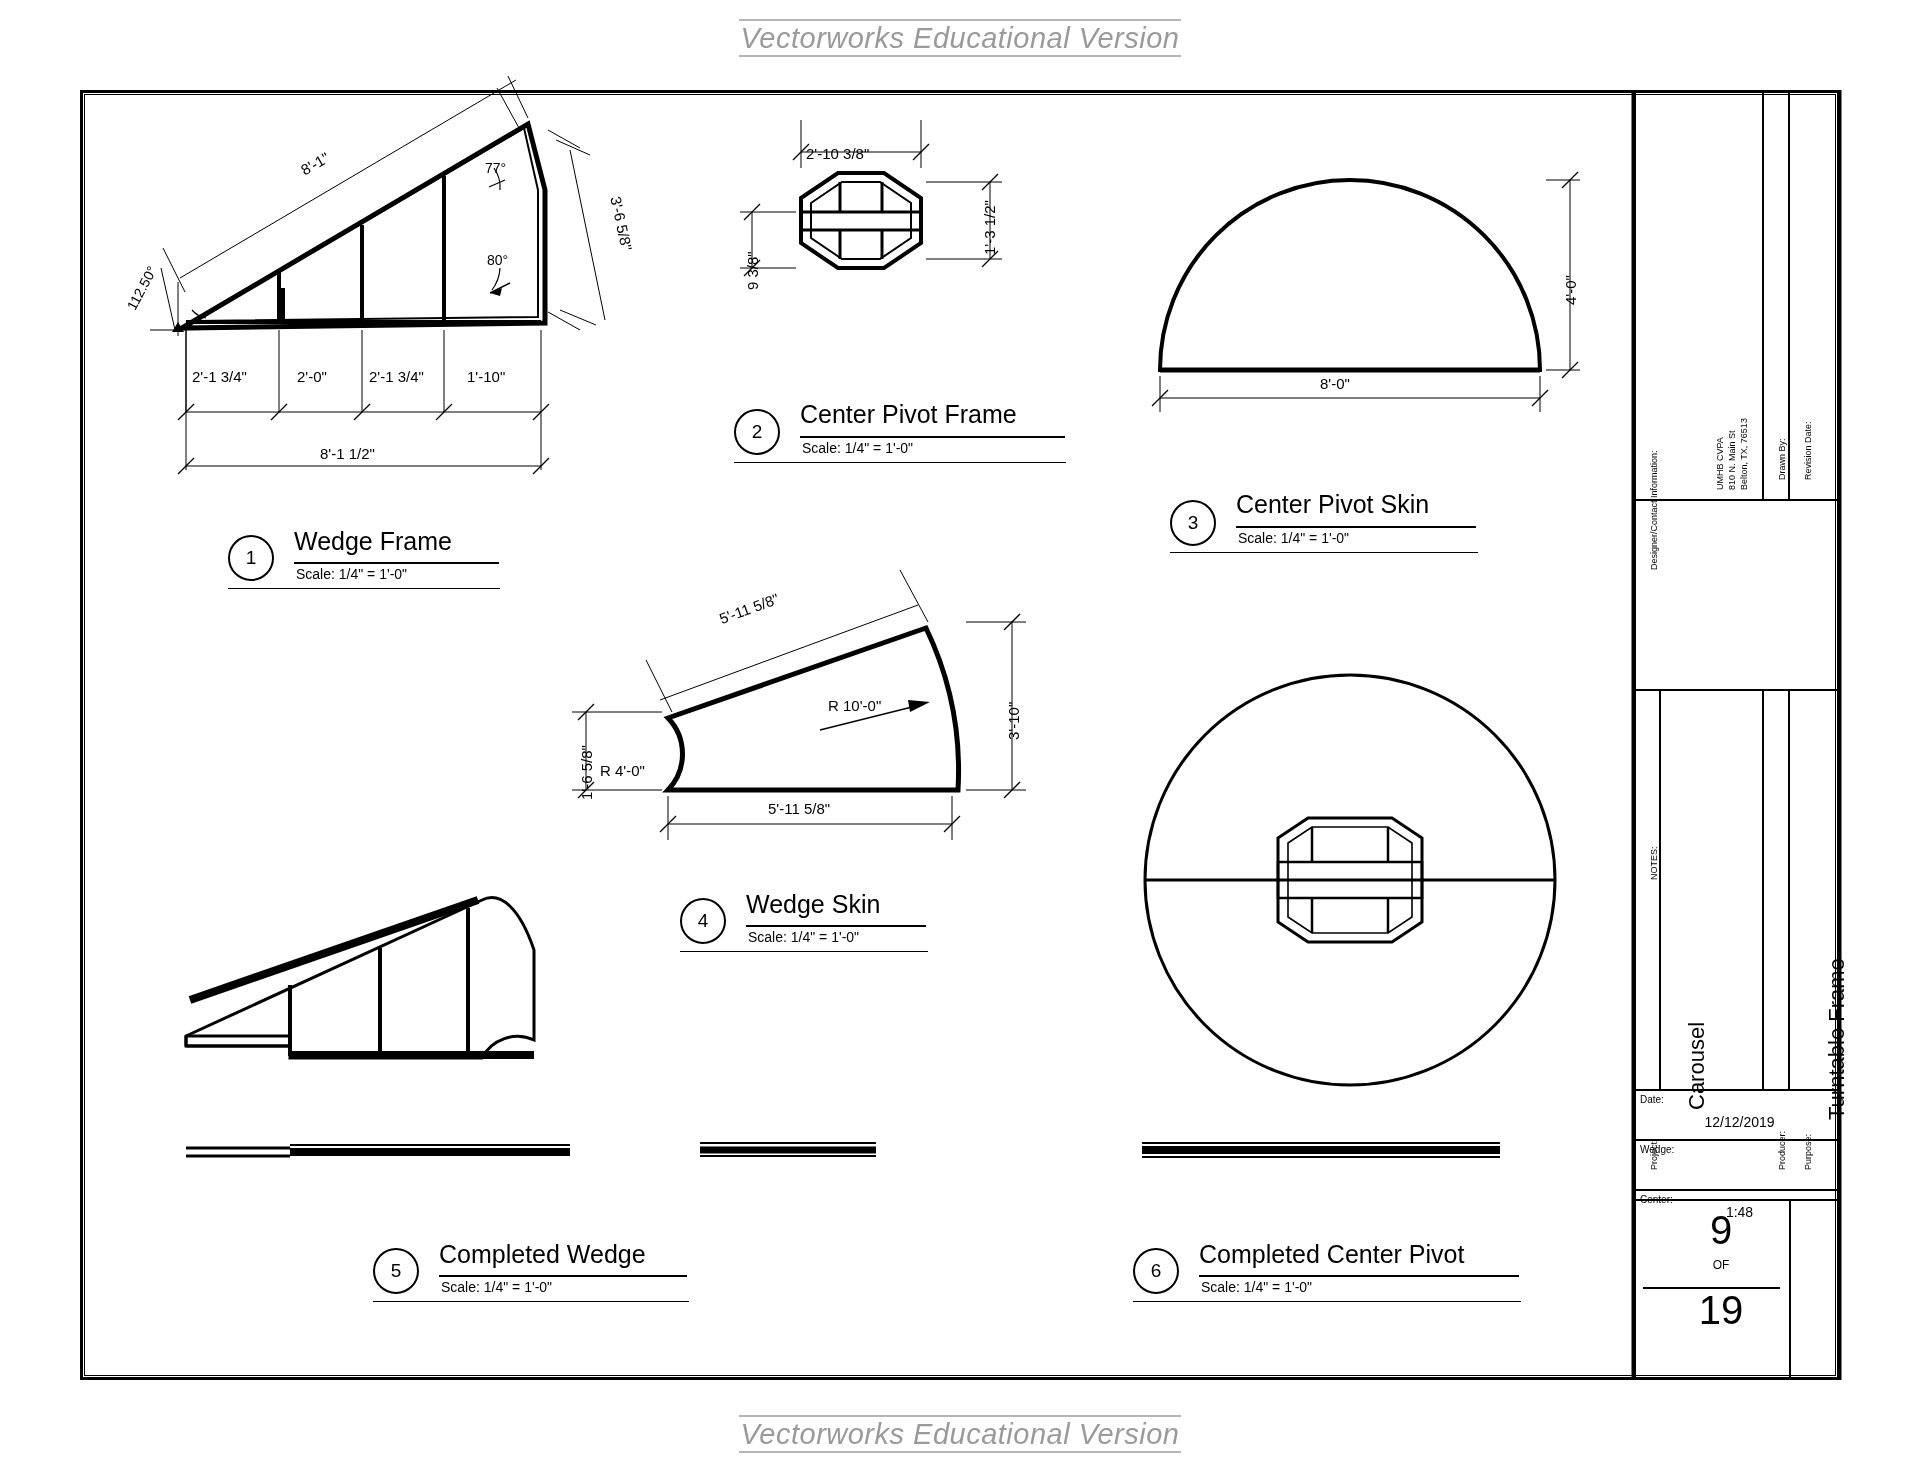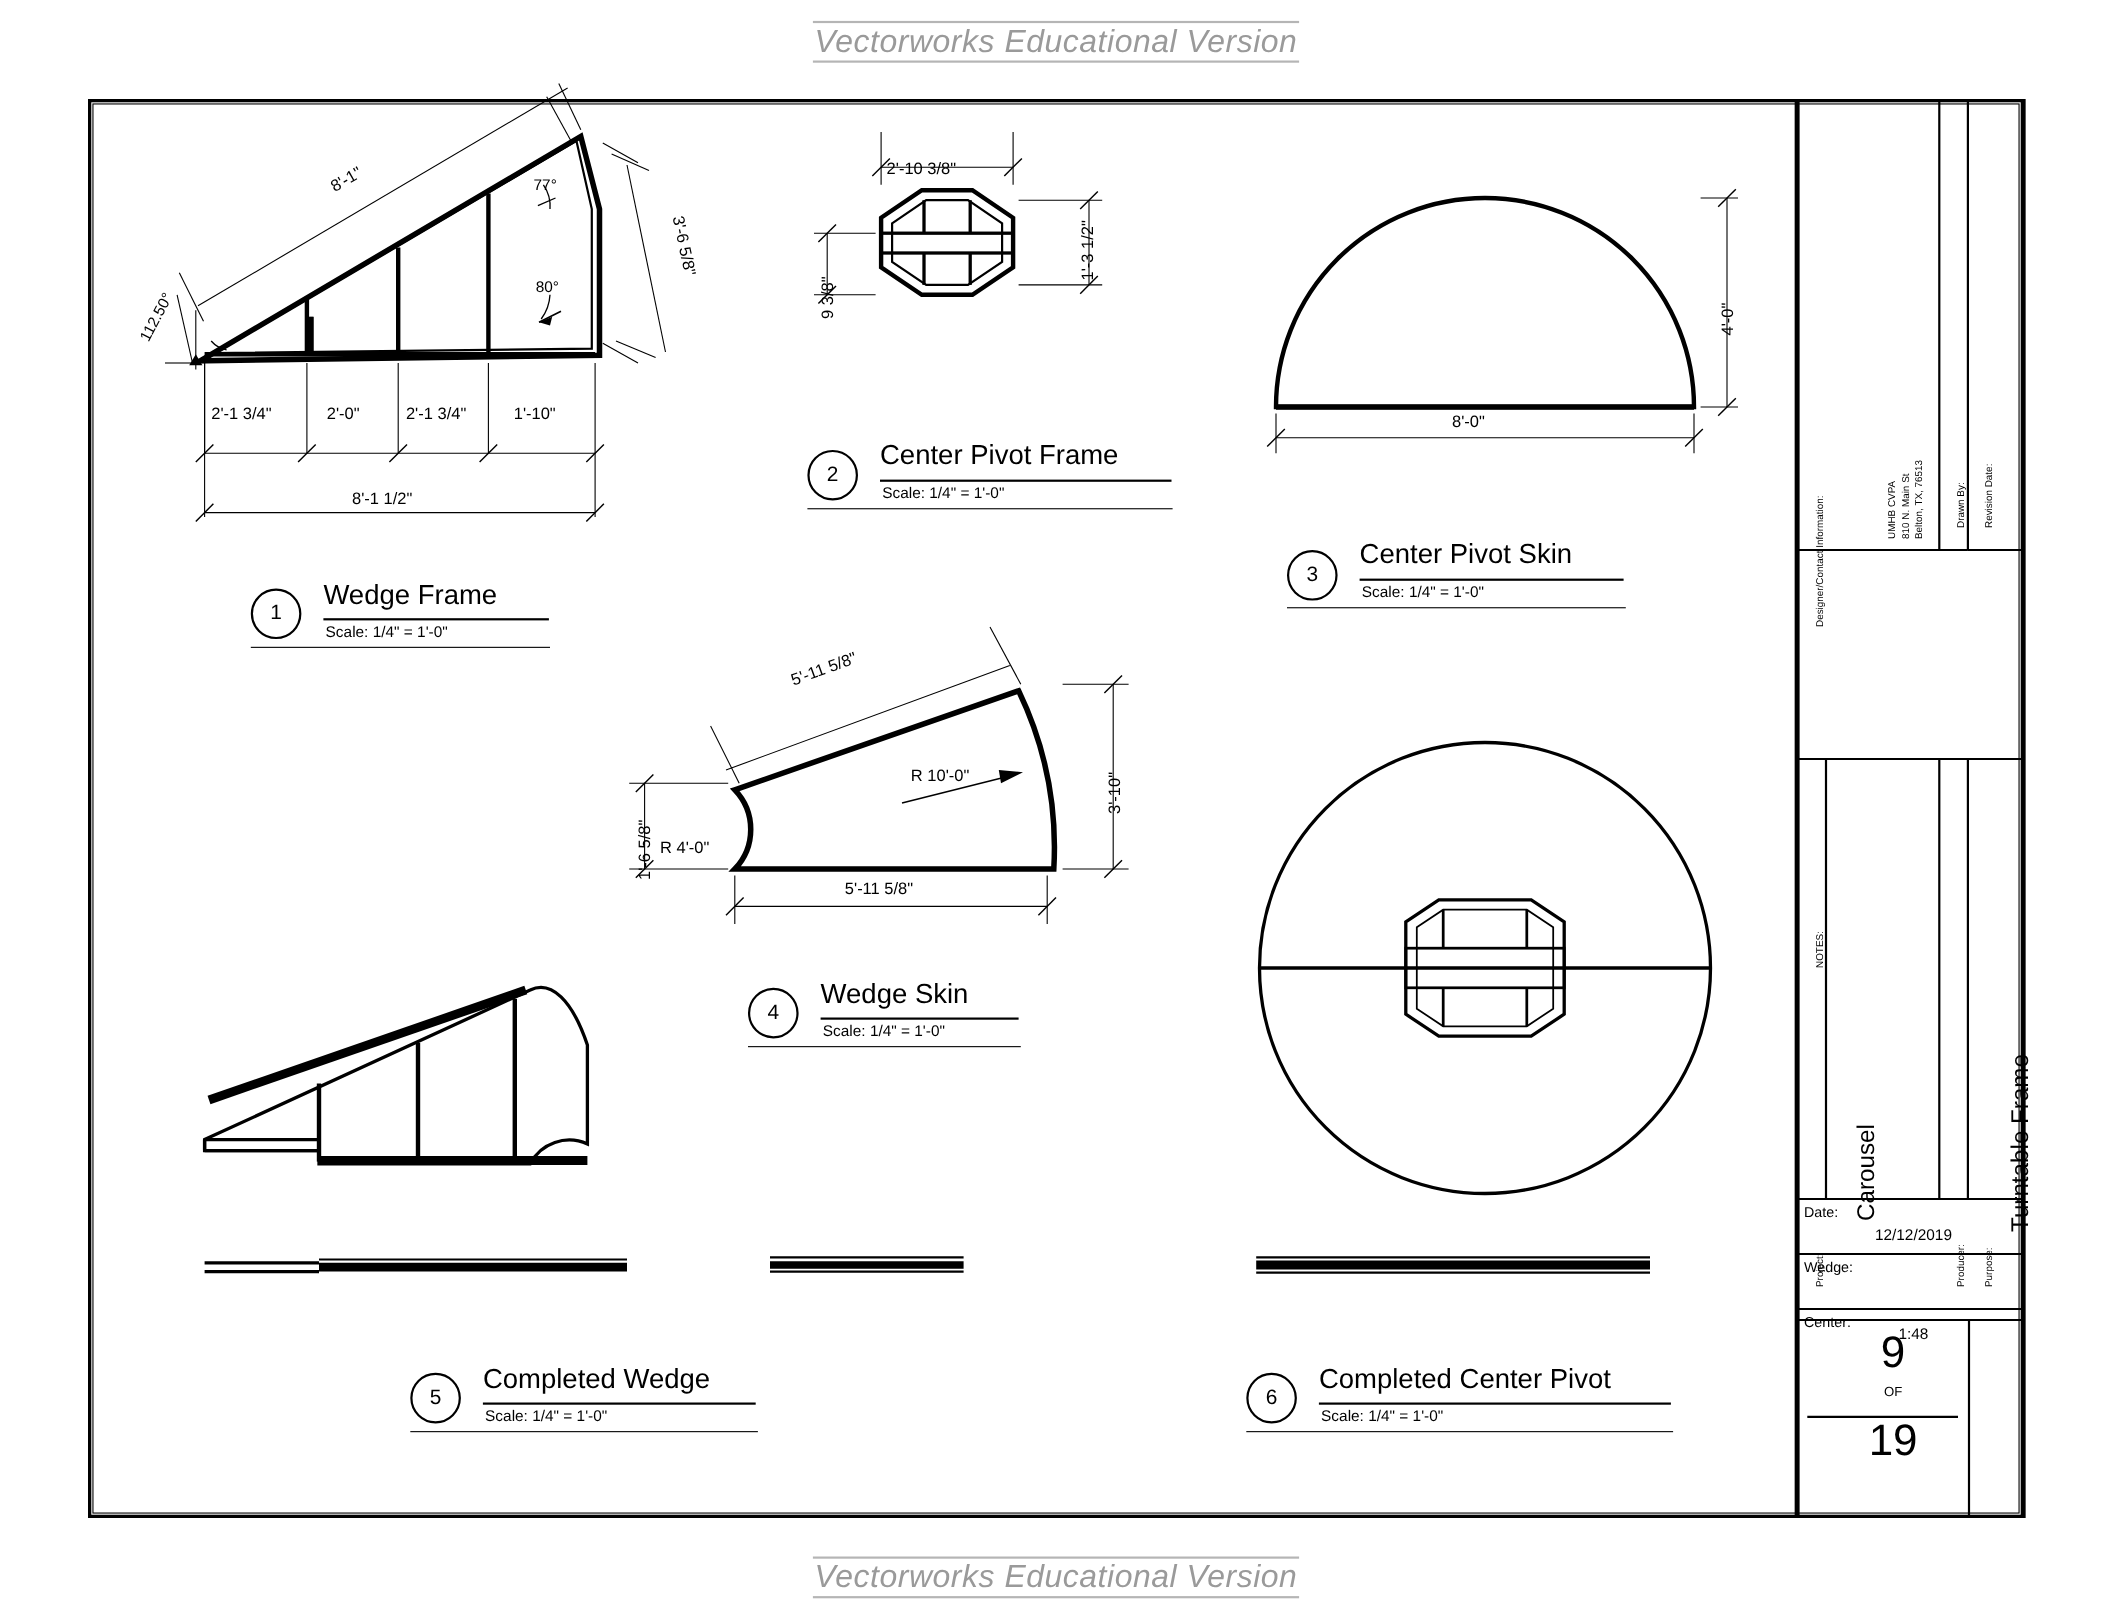--- a/index.html
+++ b/index.html
@@ -72,21 +72,21 @@
     transform-origin: 0 0;
     white-space: nowrap;
     font-size: 9px;
     line-height: 1;
   }
   .vtext.big {
     font-size: 22px;
   }
   .tb-label {
     position: absolute;
-    font-size: 13px;
+    font-size: 10px;
   }
   .tb-value {
     position: absolute;
     font-size: 14px;
     text-align: center;
   }
   .sheet-num {
     position: absolute;
     font-size: 40px;
     text-align: center;

